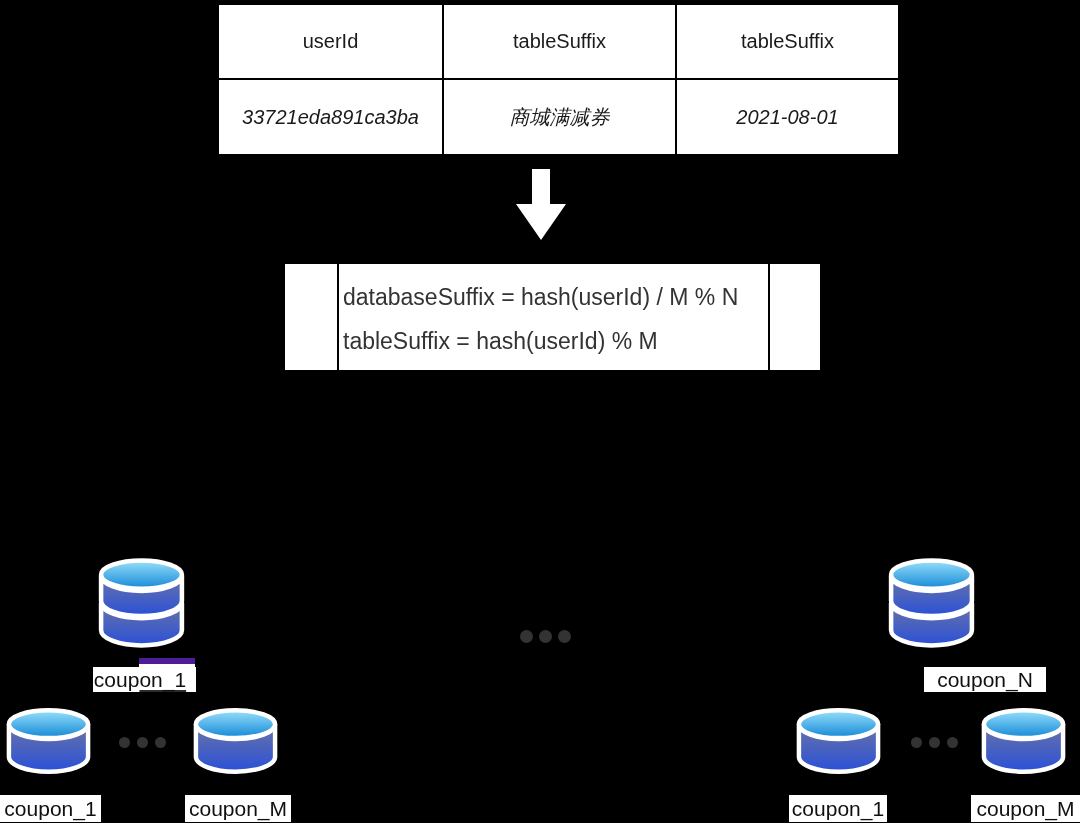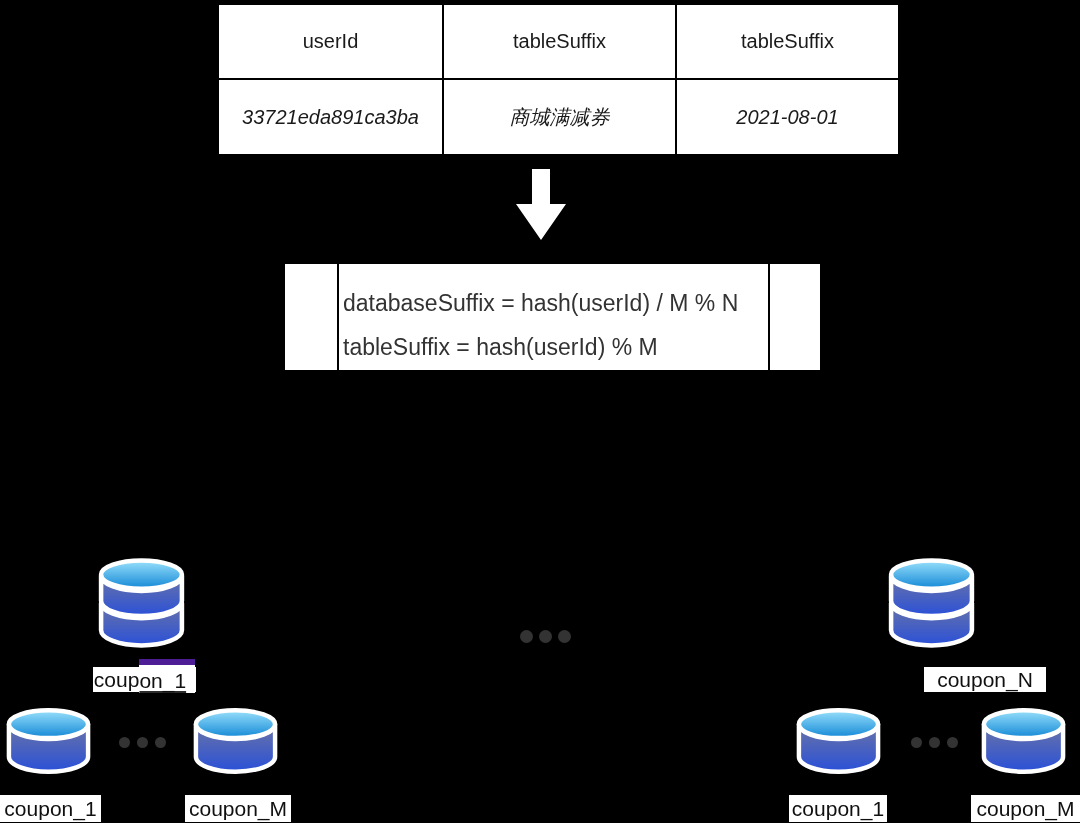--- a/index.html
+++ b/index.html
@@ -25,21 +25,21 @@
   #formula-box {
     position:absolute; left:283px; top:262px; width:539px; height:110px;
     background:#ffffff; border:2px solid #000; box-sizing:border-box;
   }
   #formula-box .vline {
     position:absolute; top:0; bottom:0; width:2px; background:#000;
   }
   #formula-box .vl-left  { left:52px; }
   #formula-box .vl-right { left:483px; }
   #formula-box .formula-lines {
-    position:absolute; left:58px; top:17px; width:420px;
+    position:absolute; left:58px; top:11px; width:420px;
     font-size:23px; color:#333333; line-height:44px; white-space:nowrap;
   }
   
   .lbl {
     position:absolute; background:#ffffff; color:#101010;
     display:flex; align-items:center; justify-content:center;
     font-size:21px; white-space:nowrap; overflow:visible;
   }
   .lbl .overlap-part {
     position:relative; background:#ffffff; display:inline-block;
@@ -102,21 +102,21 @@
       <div>databaseSuffix = hash(userId) / M % N</div>
       <div>tableSuffix = hash(userId) % M</div>
     </div>
   </div>
 
   <svg class="db-big" style="left:93px; top:557px;" viewBox="0 0 96 92">
     <path d="M8 45 L8 72 A40 15 0 0 0 88 72 L88 45 A40 15 0 0 1 8 45 Z" fill="url(#gBody)" stroke="#fff" stroke-width="4.5" stroke-linejoin="round"></path>
     <path d="M8 18 L8 43 A40 15 0 0 0 88 43 L88 18 A40 15 0 0 1 8 18 Z" fill="url(#gBody)" stroke="#fff" stroke-width="4.5" stroke-linejoin="round"></path>
     <ellipse cx="48" cy="17" rx="40" ry="14" fill="url(#gTop)" stroke="#fff" stroke-width="4.5"></ellipse>
   </svg>
-  <div class="lbl" style="left:93px; top:667px; width:103px; height:25px;">
+  <div class="lbl" style="left:93px; top:667px; width:103px; height:25px;align-items:flex-end;">
     <span>coup</span>
       <span class="overlap-part">on_1</span>
   </div>
 
   <svg class="db-small" style="left:1px; top:707px;" viewBox="0 0 96 70">
     <path d="M8 17 L8 50 A40 15 0 0 0 88 50 L88 17 A40 15 0 0 1 8 17 Z" fill="url(#gBody)" stroke="#fff" stroke-width="4.5" stroke-linejoin="round"></path>
     <ellipse cx="48" cy="17" rx="40" ry="14" fill="url(#gTop)" stroke="#fff" stroke-width="4.5"></ellipse>
   </svg>
   <div class="dots small-dots" style="left:119px; top:737px;">
     <span class="dot"></span>

